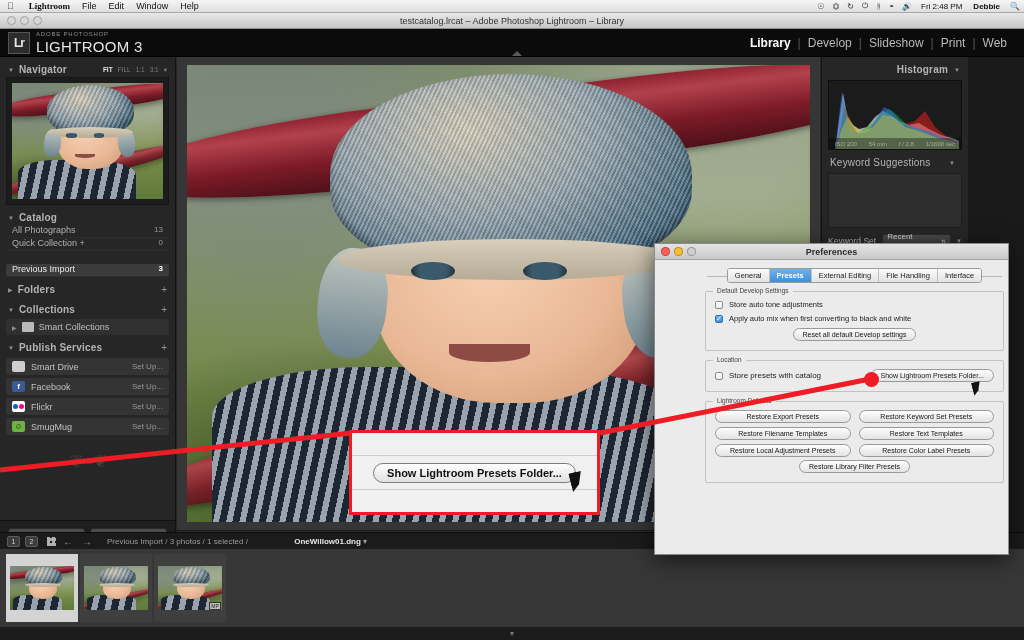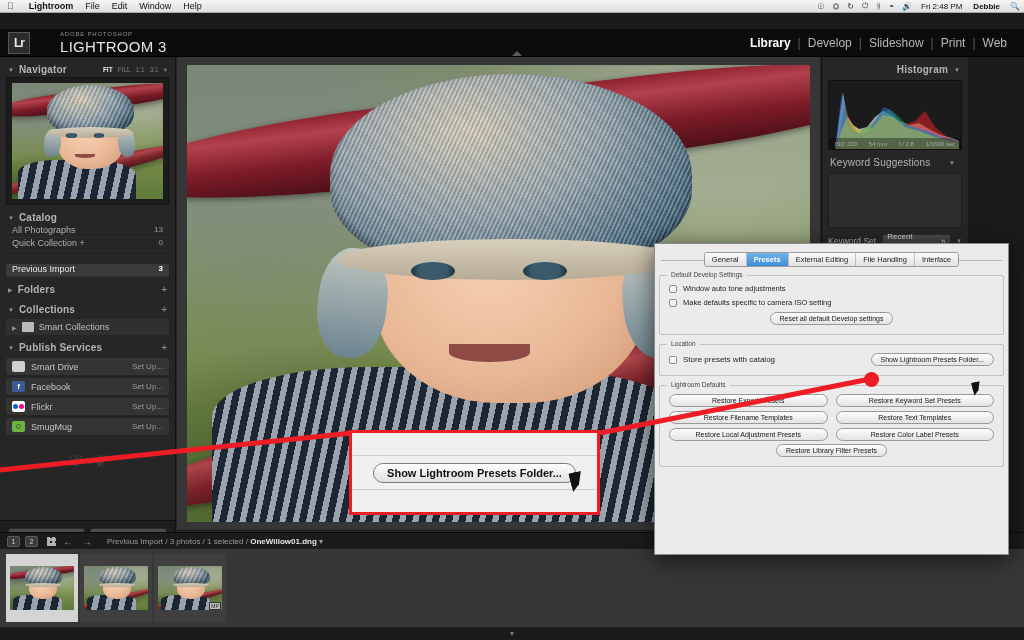--- a/index.html
+++ b/index.html
@@ -14,21 +14,21 @@
 
   
   .macbar {
     position: absolute; top: 0; left: 0; width: 1024px; height: 13px;
     background: linear-gradient(#f6f6f6, #dedede);
     border-bottom: 1px solid #a8a8a8;
     display: flex; align-items: center; font-size: 9px; color: #111;
   }
   .macbar .apple { padding: 0 9px 0 7px; font-size: 9px; }
   .macbar .mi { padding: 0 6px; }
-  .macbar .mi.bold { font-weight: bold; }
+  .macbar .mi.bold { font-weight: bold; font-family: Liberation Serif, serif; }
   .macbar .spacer { flex: 1; }
   .macbar .status { padding: 0 4px; font-size: 8px; color: #333; }
   .macbar .clock { padding: 0 5px; font-size: 8px; }
   .macbar .user { padding: 0 6px; font-size: 8px; font-weight: bold; }
 
   
   .titlebar {
     position: absolute; top: 13px; left: 0; width: 1024px; height: 16px;
     background: linear-gradient(#e8e8e8, #c6c6c6);
     border-bottom: 1px solid #8e8e8e;
@@ -42,21 +42,20 @@
   .titlebar .tl-title {
     position: absolute; left: 0; right: 0; text-align: center;
     font-size: 9px; color: #333;
   }
 
   
   .idbar {
     position: absolute; top: 29px; left: 0; width: 1024px; height: 28px;
     background: #0b0b0b; display: flex; align-items: center;
     border-bottom: 1px solid #000;
-    gap: 24px;
   }
   .lr-logo {
     margin-left: 8px; width: 22px; height: 22px; background: #2c2c2c;
     border: 1px solid #555; color: #e8e8e8; font-size: 12px; font-weight: bold;
     display: flex; align-items: center; justify-content: center; letter-spacing: -1px;
   }
   .lr-words { margin-left: 6px; line-height: 1; }
   .lr-sub { font-size: 6px; color: #8d8d8d; letter-spacing: 0.8px; }
   .lr-main { font-size: 15px; color: #e4e4e4; letter-spacing: 0.3px; margin-top: 2px; }
   .modules {
@@ -274,21 +273,21 @@
     background: #3c3c3c; color: #d0d0d0; font-size: 7px;
     display: flex; align-items: center; justify-content: center;
   }
   .fs-grid {
     width: 9px; height: 9px; margin-left: 4px;
     background: repeating-linear-gradient(90deg,#b0b0b0 0 3px,transparent 3px 5px),
                 repeating-linear-gradient(0deg,#b0b0b0 0 3px,transparent 3px 5px);
   }
   .fs-arw { color: #9e9e9e; font-size: 10px; padding: 0 2px; }
   .fs-path { margin-left: 8px; font-size: 8px; color: #9c9c9c; }
-  .fs-path b { color: #e4e4e4; }
+  .fs-path b { color: #e4e4e4; margin-left: 44px; }
 
   .filmstrip {
     position: absolute; top: 549px; left: 0; width: 1024px; height: 78px;
     background: #373737; display: flex; align-items: center; gap: 2px; padding: 4px 6px;
   }
   .film-cell {
     width: 72px; height: 68px; background: #3f3f3f;
     display: flex; align-items: center; justify-content: center; position: relative;
   }
   .film-cell.sel { background: #d4d4d4; }
@@ -316,21 +315,21 @@
   }
   .prefs-tb .lights { display: flex; gap: 4px; padding-left: 6px; }
   .prefs-tb .lights i { width: 9px; height: 9px; border-radius: 50%; display: block; border: 1px solid rgba(0,0,0,.28); }
   .prefs-tb .lights i:nth-child(1) { background: #ff5f57; }
   .prefs-tb .lights i:nth-child(2) { background: #ffbd2e; }
   .prefs-tb .lights i:nth-child(3) { background: #cfcfcf; }
   .prefs-tb .ttl {
     position: absolute; left: 0; right: 0; text-align: center;
     font-size: 9px; font-weight: bold; color: #2b2b2b;
   }
-  .prefs-body { padding: 6px 4px 8px; }
+  .prefs-body { padding: 6px 4px 8px; margin-left: 46px; }
   .tabstrip { display: flex; justify-content: center; align-items: center; position: relative; margin: 2px 0 8px; }
   .tabstrip::before {
     content: ''; position: absolute; left: 2px; right: 2px; top: 50%; height: 1px; background: #b6b6b6;
   }
   .tabs {
     display: flex; background: #ebebeb; position: relative; z-index: 1;
     border: 1px solid #9b9b9b; border-radius: 3px; overflow: hidden;
   }
   .tab {
     padding: 2px 7px; font-size: 7.5px; color: #222;
@@ -416,20 +415,28 @@
     <span class="status">↻</span>
     <span class="status">⏻</span>
     <span class="status">ᚻ</span>
     <span class="status">◓</span>
     <span class="status">🔊</span>
     <span class="clock">Fri 2:48 PM</span>
     <span class="user">Debbie</span>
     <span class="status">🔍</span>
   </div>
 
+  <div class="titlebar">
+    <span class="tl-lights">
+      <i></i>
+      <i></i>
+      <i></i>
+    </span>
+    <span class="tl-title">testcatalog.lrcat – Adobe Photoshop Lightroom – Library</span>
+  </div>
 
   <div class="idbar">
     <div class="lr-logo">Lr</div>
     <div class="lr-words">
       <div class="lr-sub">ADOBE PHOTOSHOP</div>
       <div class="lr-main">LIGHTROOM 3</div>
     </div>
     <div class="modules">
       <span class="m active">Library</span>
       <span class="sep">|</span>
@@ -666,41 +673,49 @@
         <div class="hatbrim"></div>
       </div>
       <span class="badge">MP</span>
     </div>
   </div>
   <div class="fs-bottom">
     <span class="car">▼</span>
   </div>
 
   <div class="prefs">
+    <div class="prefs-tb">
+      <span class="lights">
+        <i></i>
+        <i></i>
+        <i></i>
+      </span>
+      <span class="ttl">Preferences</span>
+    </div>
 
     <div class="prefs-body">
       <div class="tabstrip">
         <div class="tabs">
           <span class="tab">General</span>
           <span class="tab active">Presets</span>
           <span class="tab">External Editing</span>
           <span class="tab">File Handling</span>
           <span class="tab">Interface</span>
         </div>
       </div>
 
       <div class="group">
         <span class="legend">Default Develop Settings</span>
         <div class="cbrow">
           <span class="cb"></span>
-          <span>Window auto tone adjustments</span>
+          <span>Store auto tone adjustments</span>
         </div>
         <div class="cbrow">
-          <span class="cb"></span>
-          <span>Make defaults specific to camera ISO setting</span>
+          <span class="cb on"></span>
+          <span>Apply auto mix when first converting to black and white</span>
         </div>
         <div class="center-row">
           <span class="pbtn">Reset all default Develop settings</span>
         </div>
       </div>
 
       <div class="group">
         <span class="legend">Location</span>
         <div class="loc-row">
           <span class="cb"></span>

